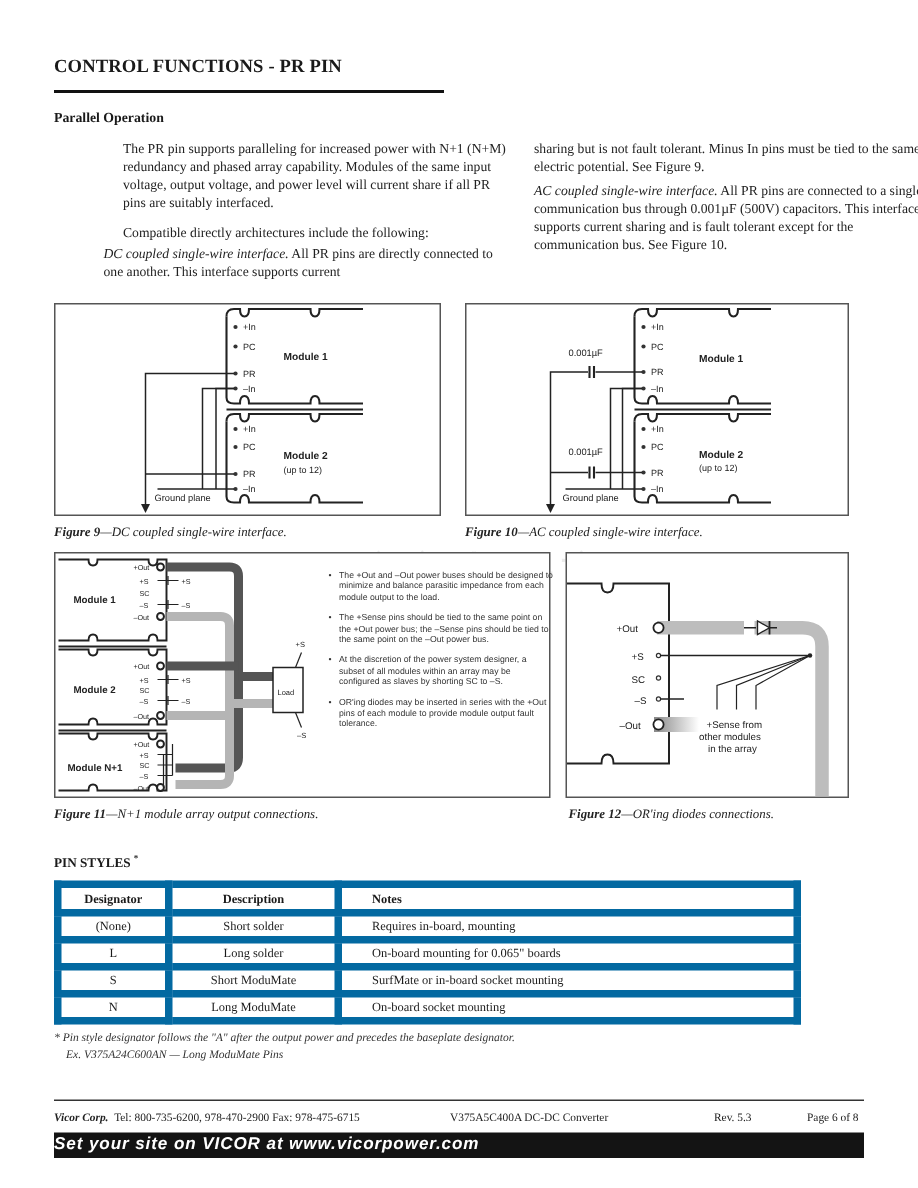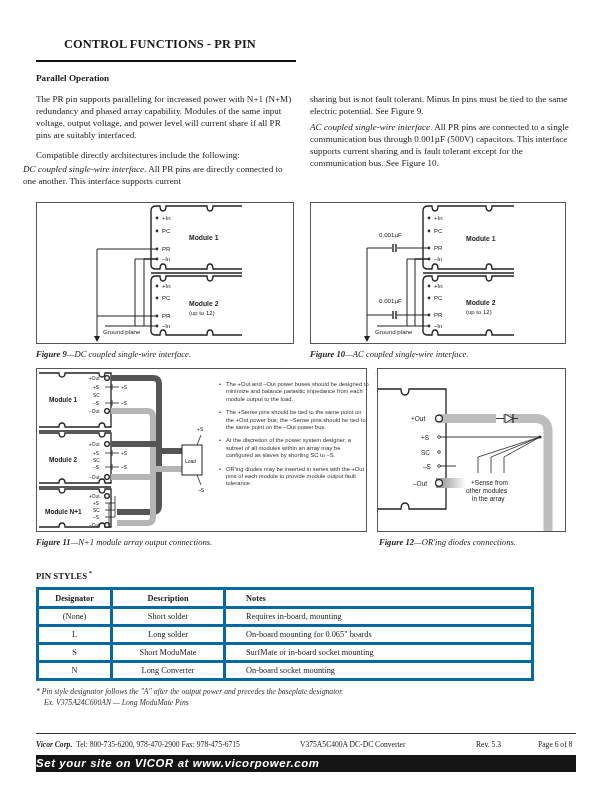--- a/index.html
+++ b/index.html
@@ -1,41 +1,41 @@
 <!DOCTYPE html>
 <html><head>
   <meta charset="utf-8">
   <style>
     * { margin: 0; padding: 0; box-sizing: border-box; }
     html, body { width: 612px; height: 792px; background: #ffffff; overflow: hidden; }
     body { position: relative; font-family: "Liberation Serif", "DejaVu Serif", serif; color: #1a1a1a; }
 
-    .page-title { position: absolute; left: 36px; top: 37px; font-size: 12.4px; font-weight: bold; letter-spacing: 0.1px; margin-left: 28px; }
+    .page-title { position: absolute; left: 36px; top: 37px; font-size: 12.4px; font-weight: bold; letter-spacing: 0.1px; }
     .title-rule { position: absolute; left: 36px; top: 60px; width: 260px; height: 2px; background: #111; }
 
     .section-heading { position: absolute; left: 36px; top: 73px; font-size: 9.2px; font-weight: bold; }
 
-    .para { position: absolute; font-size: 9.1px; line-height: 12px; color: #222; }
+    .para { position: absolute; font-size: 9.1px; line-height: 12px; color: #222; margin-left: 46px; }
     .para em { font-style: italic; }
 
     .fig-box { position: absolute; border: 1.2px solid #555; background: #fff; }
     .fig-caption { position: absolute; font-size: 8.6px; font-style: italic; color: #222; }
     .fig-caption b { font-weight: bold; text-align: right; }
 
     .diag-text { font-family: "Liberation Sans", "DejaVu Sans", sans-serif; fill: #222; }
 
     .fig11-notes { position: absolute; left: 218px; top: 381px; width: 150px; font-family: "Liberation Sans", "DejaVu Sans", sans-serif; font-size: 5.8px; line-height: 7.4px; color: #333; }
     .fig11-notes li { list-style: none; position: relative; padding-left: 7px; margin-bottom: 6px; }
     .fig11-notes li::before { content: "•"; position: absolute; left: 0; top: 0; }
 
     .pin-title { position: absolute; left: 36px; top: 570px; font-size: 8.8px; font-weight: bold; }
     .pin-title sup { font-size: 6px; vertical-align: super; margin-left: 2px; }
 
     table.pin-table { position: absolute; left: 36px; top: 587px; width: 498px; border-collapse: collapse; font-size: 8.3px; }
-    table.pin-table th, table.pin-table td { border: 3px solid #0369a1; height: 18px; padding: 0 8px; }
+    table.pin-table th, table.pin-table td { border: 5px solid #0369a1; height: 18px; padding: 0 8px; }
     table.pin-table th { font-weight: bold; height: 19px; }
     table.pin-table th.c1, table.pin-table td.c1 { width: 74px; text-align: center; }
     table.pin-table th.c2, table.pin-table td.c2 { width: 113px; text-align: center; }
     table.pin-table th.c3, table.pin-table td.c3 { text-align: left; padding-left: 20px; }
 
     .footnote { position: absolute; left: 36px; top: 686px; font-size: 7.7px; font-style: italic; line-height: 11px; color: #333; }
 
     .footer-rule { position: absolute; left: 36px; top: 733px; width: 540px; height: 1px; background: #333; }
     .footer-line { position: absolute; top: 740px; font-size: 7.6px; color: #222; white-space: nowrap; }
     .footer-line i { font-style: italic; font-weight: bold; }
@@ -318,21 +318,21 @@
       <td class="c2">Long solder</td>
       <td class="c3">On-board mounting for 0.065" boards</td>
     </tr>
     <tr>
       <td class="c1">S</td>
       <td class="c2">Short ModuMate</td>
       <td class="c3">SurfMate or in-board socket mounting</td>
     </tr>
     <tr>
       <td class="c1">N</td>
-      <td class="c2">Long Converter</td>
+      <td class="c2">Long ModuMate</td>
       <td class="c3">On-board socket mounting</td>
     </tr>
   </tbody>
 </table>
 
 <div class="footnote">
   <div>*  Pin style designator follows the "A" after the output power and precedes the baseplate designator.</div>
   <div style="padding-left:8px;">Ex. V375A24C600AN — Long ModuMate Pins</div>
 </div>
 

